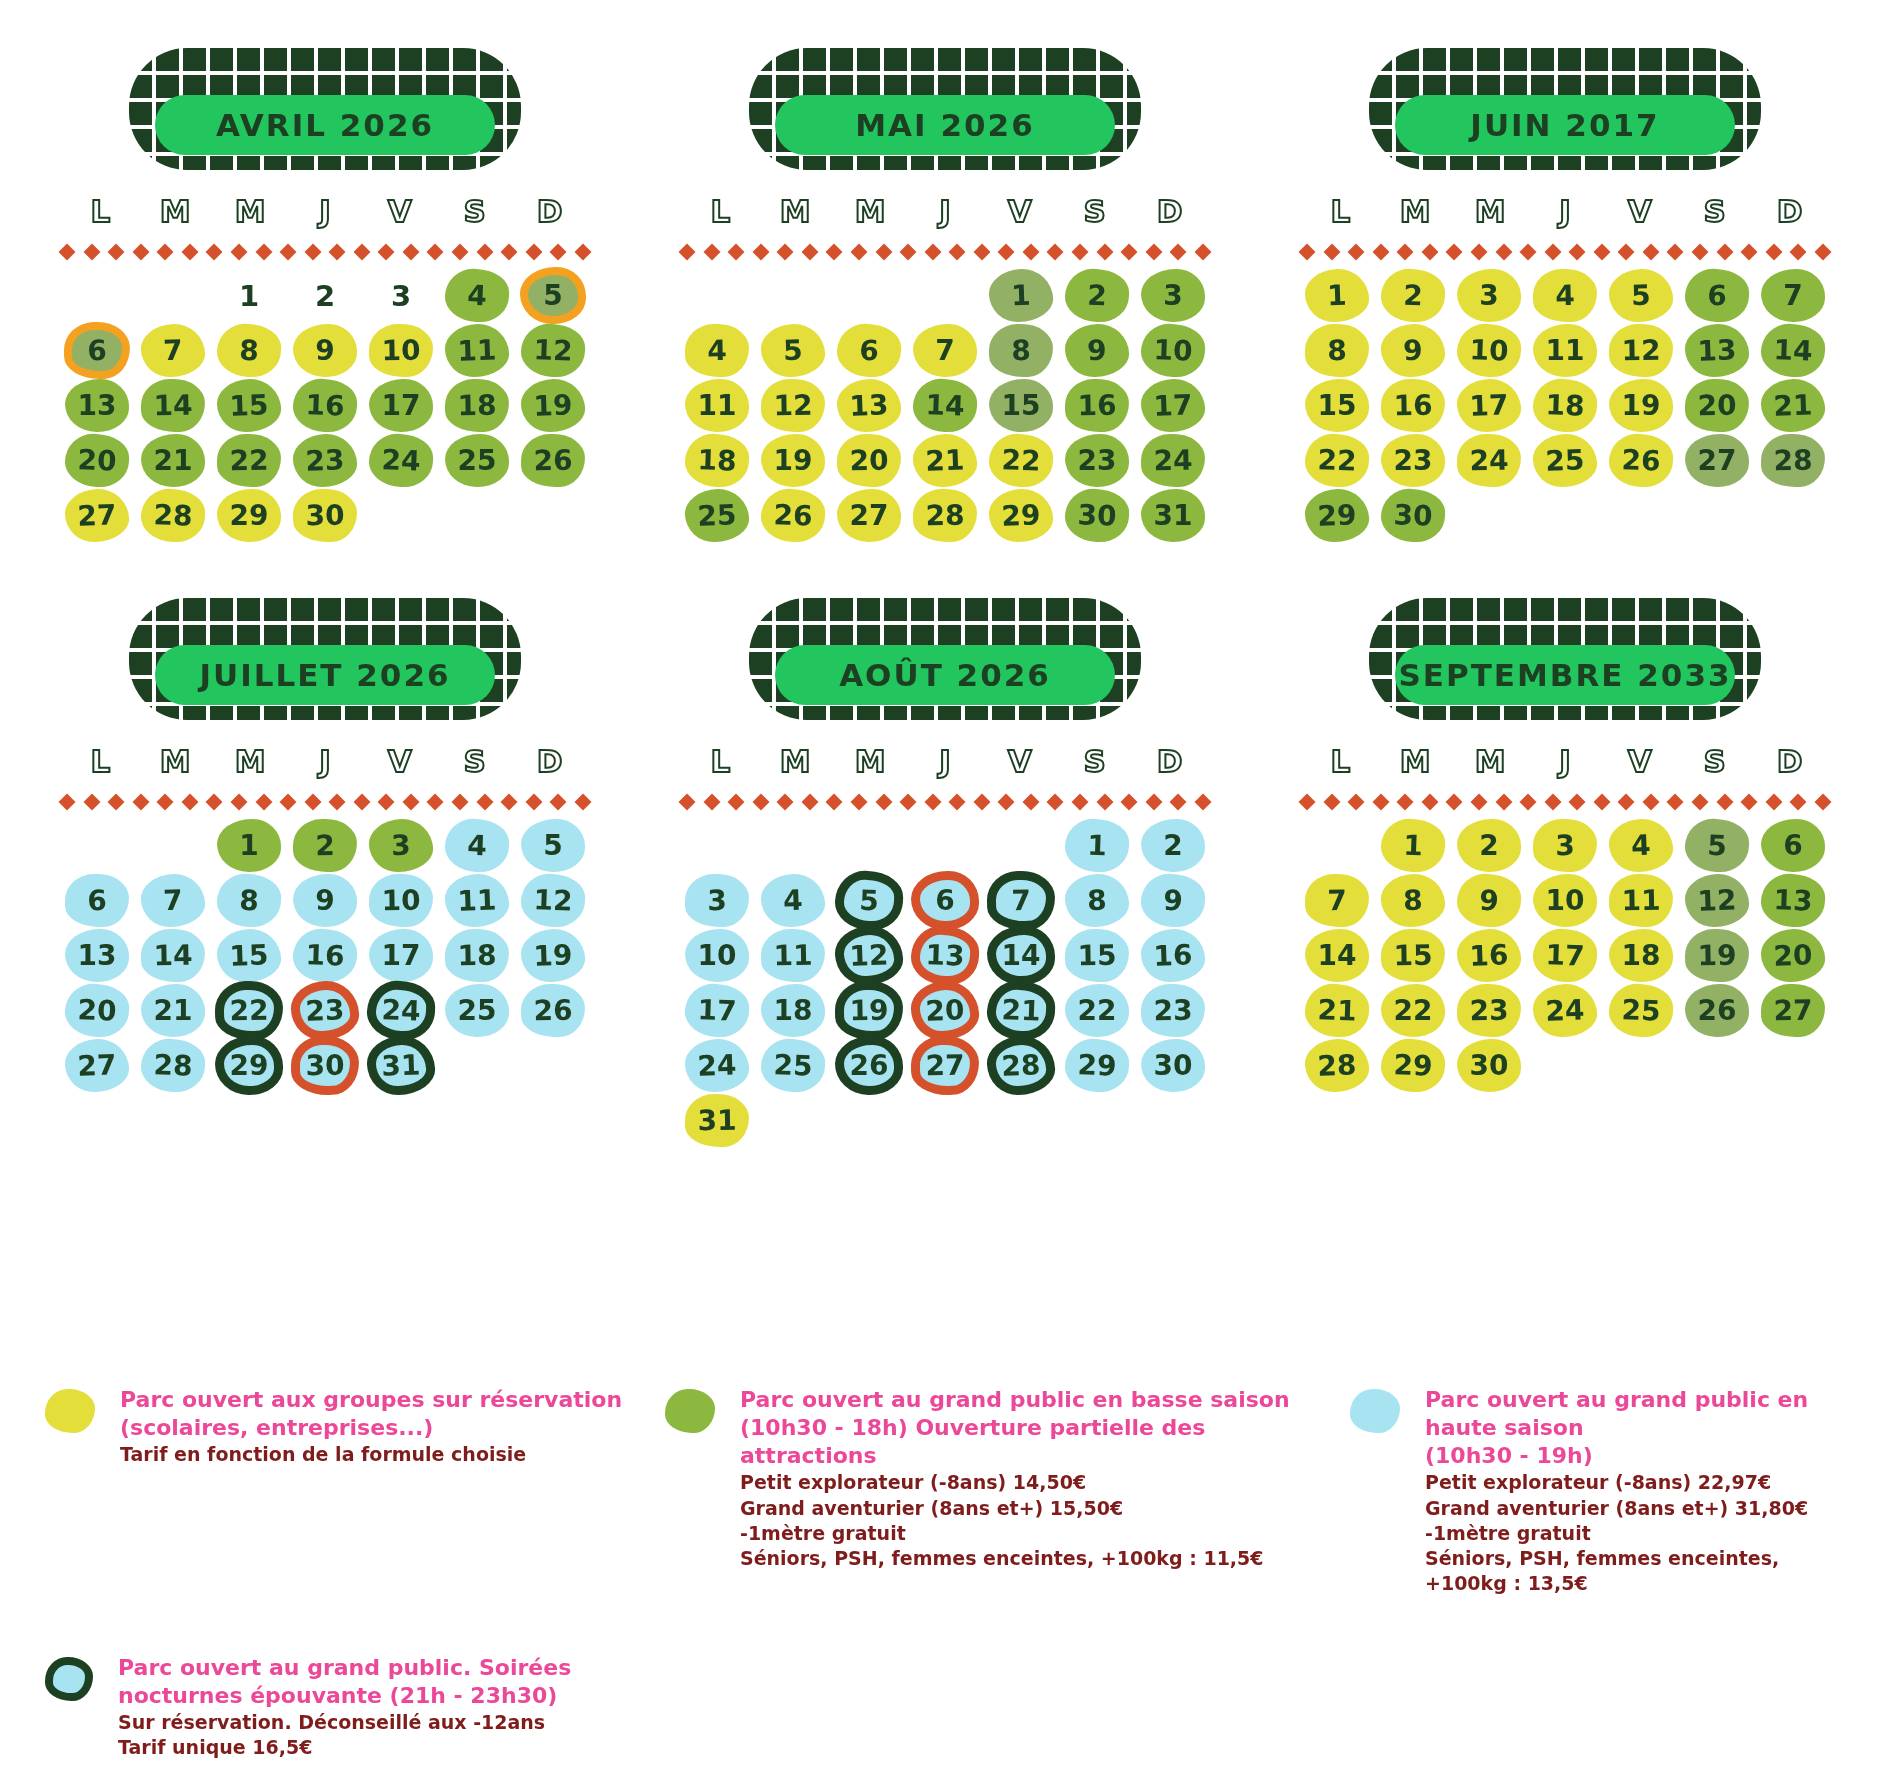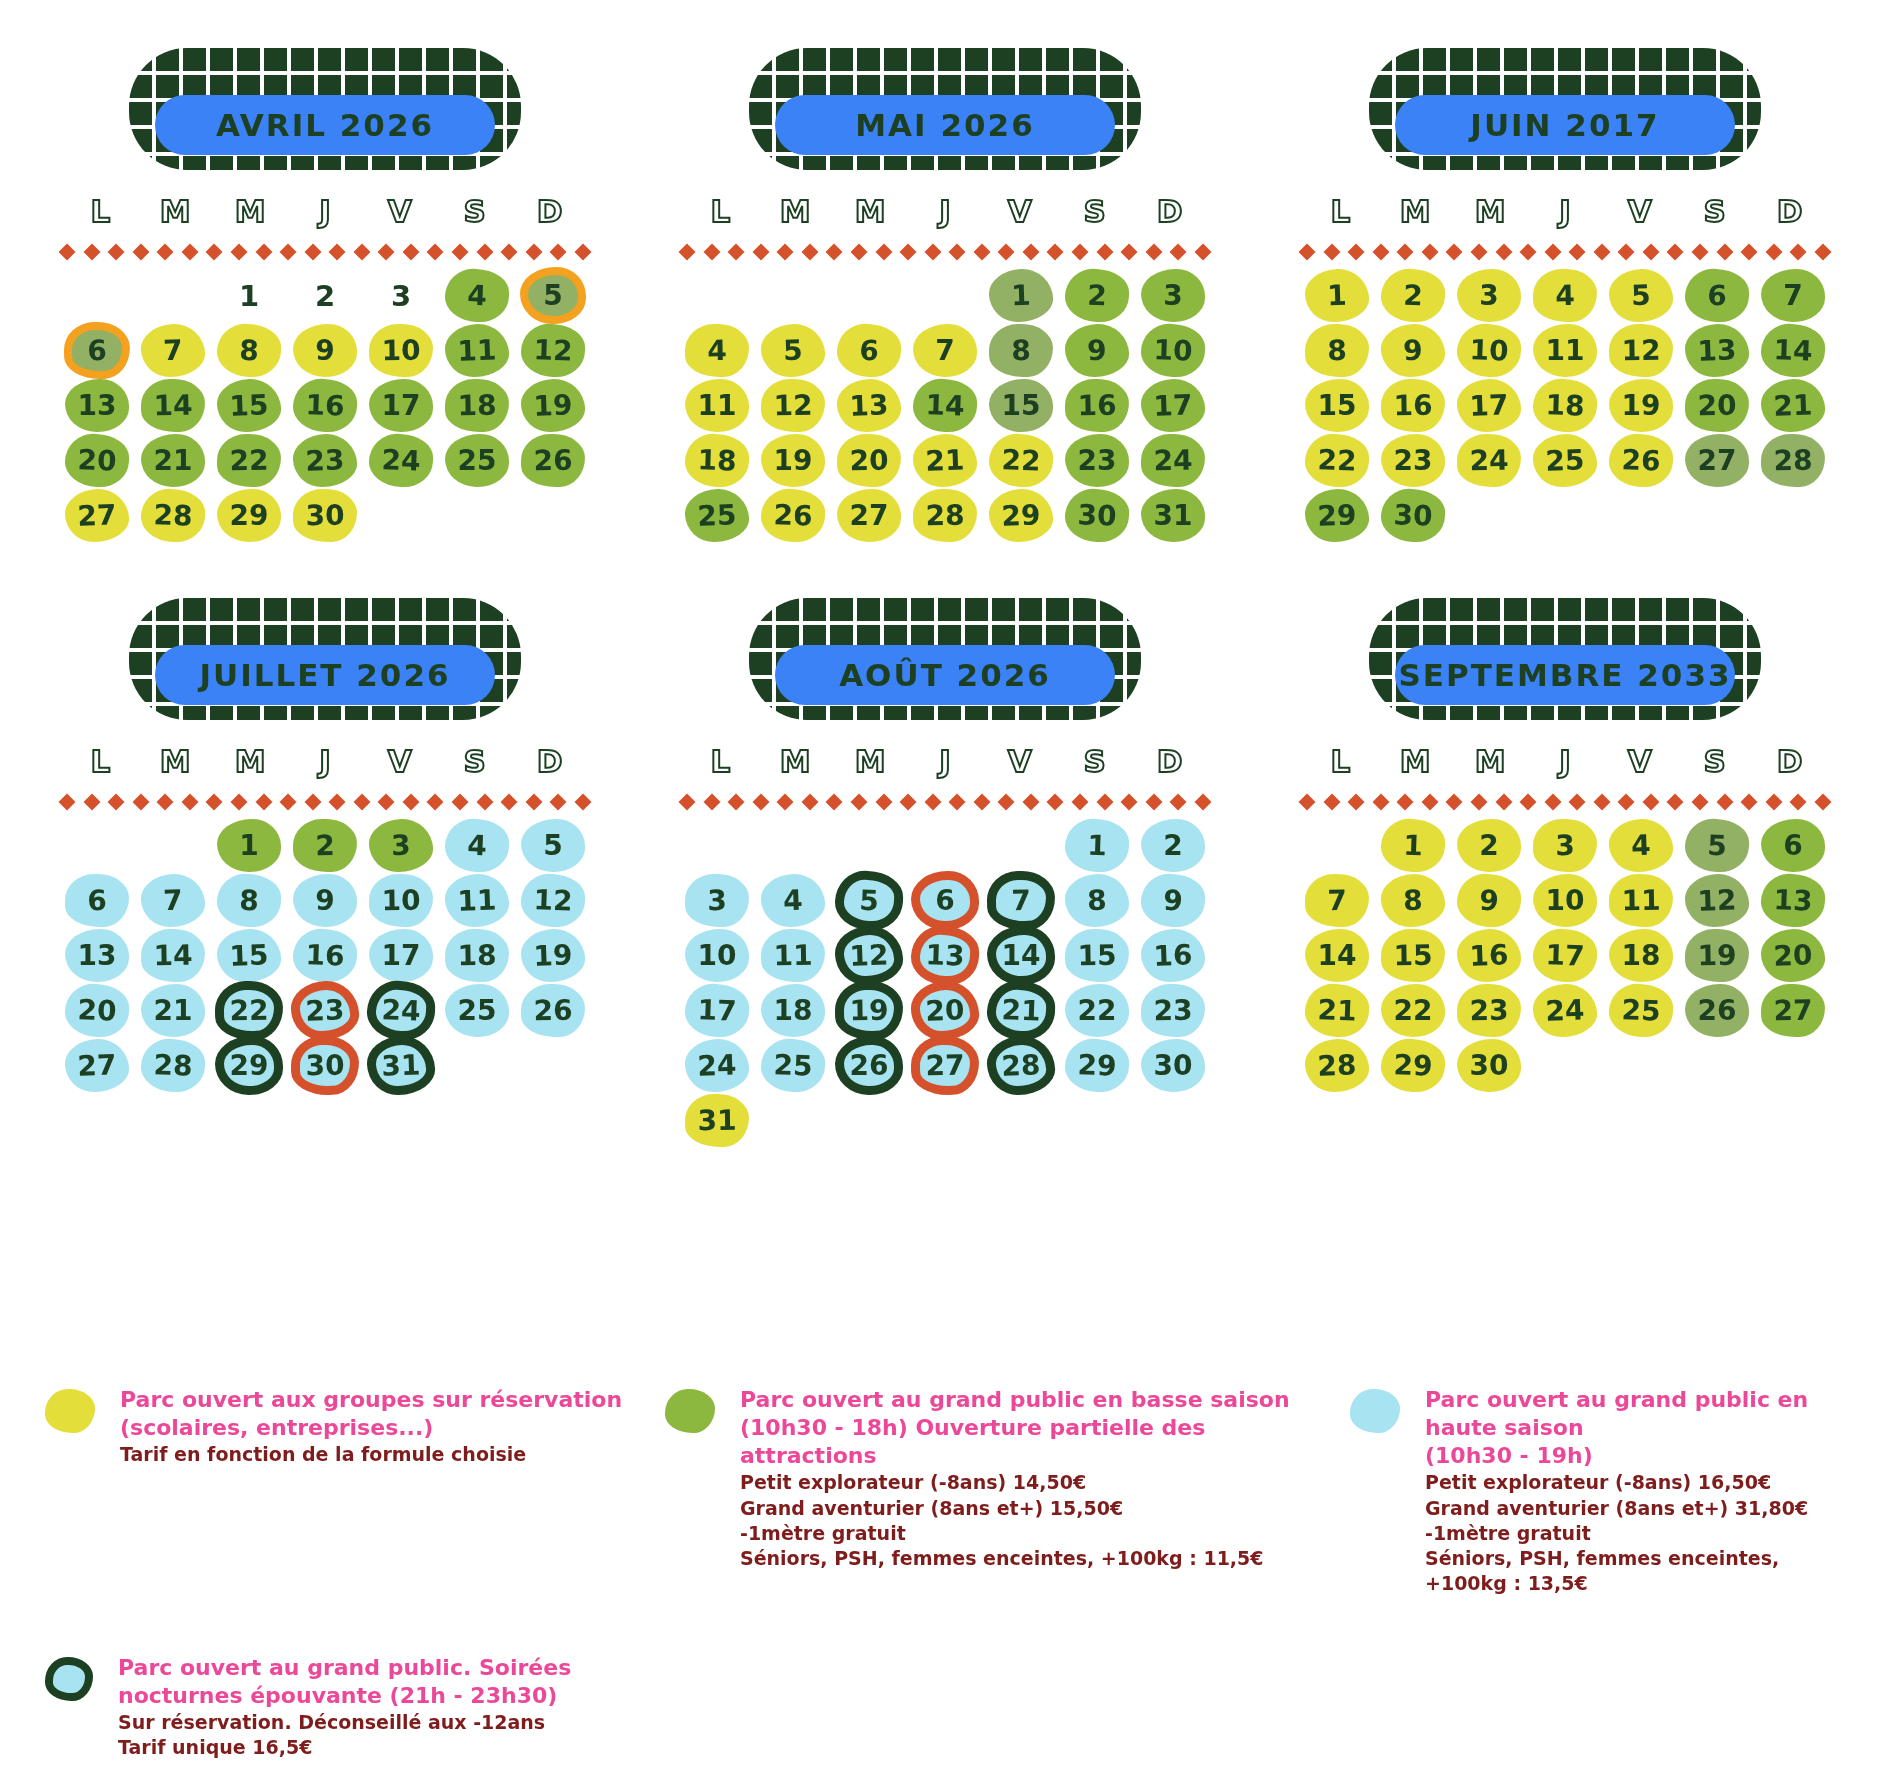--- a/index.html
+++ b/index.html
@@ -21,21 +21,21 @@
   .m-tiles {
     position:absolute; inset:0;
     background-color:#1d4022;
     background-image:
       repeating-linear-gradient(to right, transparent 0 23px, #ffffff 23px 27px),
       repeating-linear-gradient(to bottom, transparent 0 23px, #ffffff 23px 27px);
     border-radius:58px;
   }
   .m-pill {
     position:absolute; left:26px; right:26px; top:15px; bottom:15px;
-    background:#3b82f6; border-radius:46px;
+    background:#22c55e; border-radius:46px;
     display:flex; align-items:center; justify-content:center;margin-top:32px;
   }
   .m-title { font-size:31px; font-weight:800; letter-spacing:2px; color:#1d4022; white-space:nowrap; }
   
   .weekday-row { display:grid; grid-template-columns:repeat(7,1fr); padding:0 18px; height:42px; }
   .wd { display:flex; align-items:center; justify-content:center; font-size:31px; font-weight:800; color:#1d4022; }
   @supports (-webkit-text-stroke: 2px #000) {
     .wd { -webkit-text-stroke:2px #1d4022; color:#ffffff; }
   }
   
@@ -922,21 +922,21 @@
         <div class="ld">-1mètre gratuit</div>
         <div class="ld">Séniors, PSH, femmes enceintes, +100kg : 11,5€</div>
       </div>
   </div>
 
   <div class="legend-item">
     <div class="sw c-blue"></div>
     <div class="legend-text">
         <div class="lt">Parc ouvert au grand public en haute saison</div>
         <div class="lt">(10h30 - 19h)</div>
-        <div class="ld">Petit explorateur (-8ans) 16,50€</div>
+        <div class="ld">Petit explorateur (-8ans) 22,97€</div>
         <div class="ld">Grand aventurier (8ans et+) 31,80€</div>
         <div class="ld">-1mètre gratuit</div>
         <div class="ld">Séniors, PSH, femmes enceintes, +100kg : 13,5€</div>
       </div>
   </div>
 </div>
 <div class="legend-row2">
   <div class="legend-item">
     <div class="sw sw-ring ring-dark c-blue"></div>
     <div class="legend-text">

